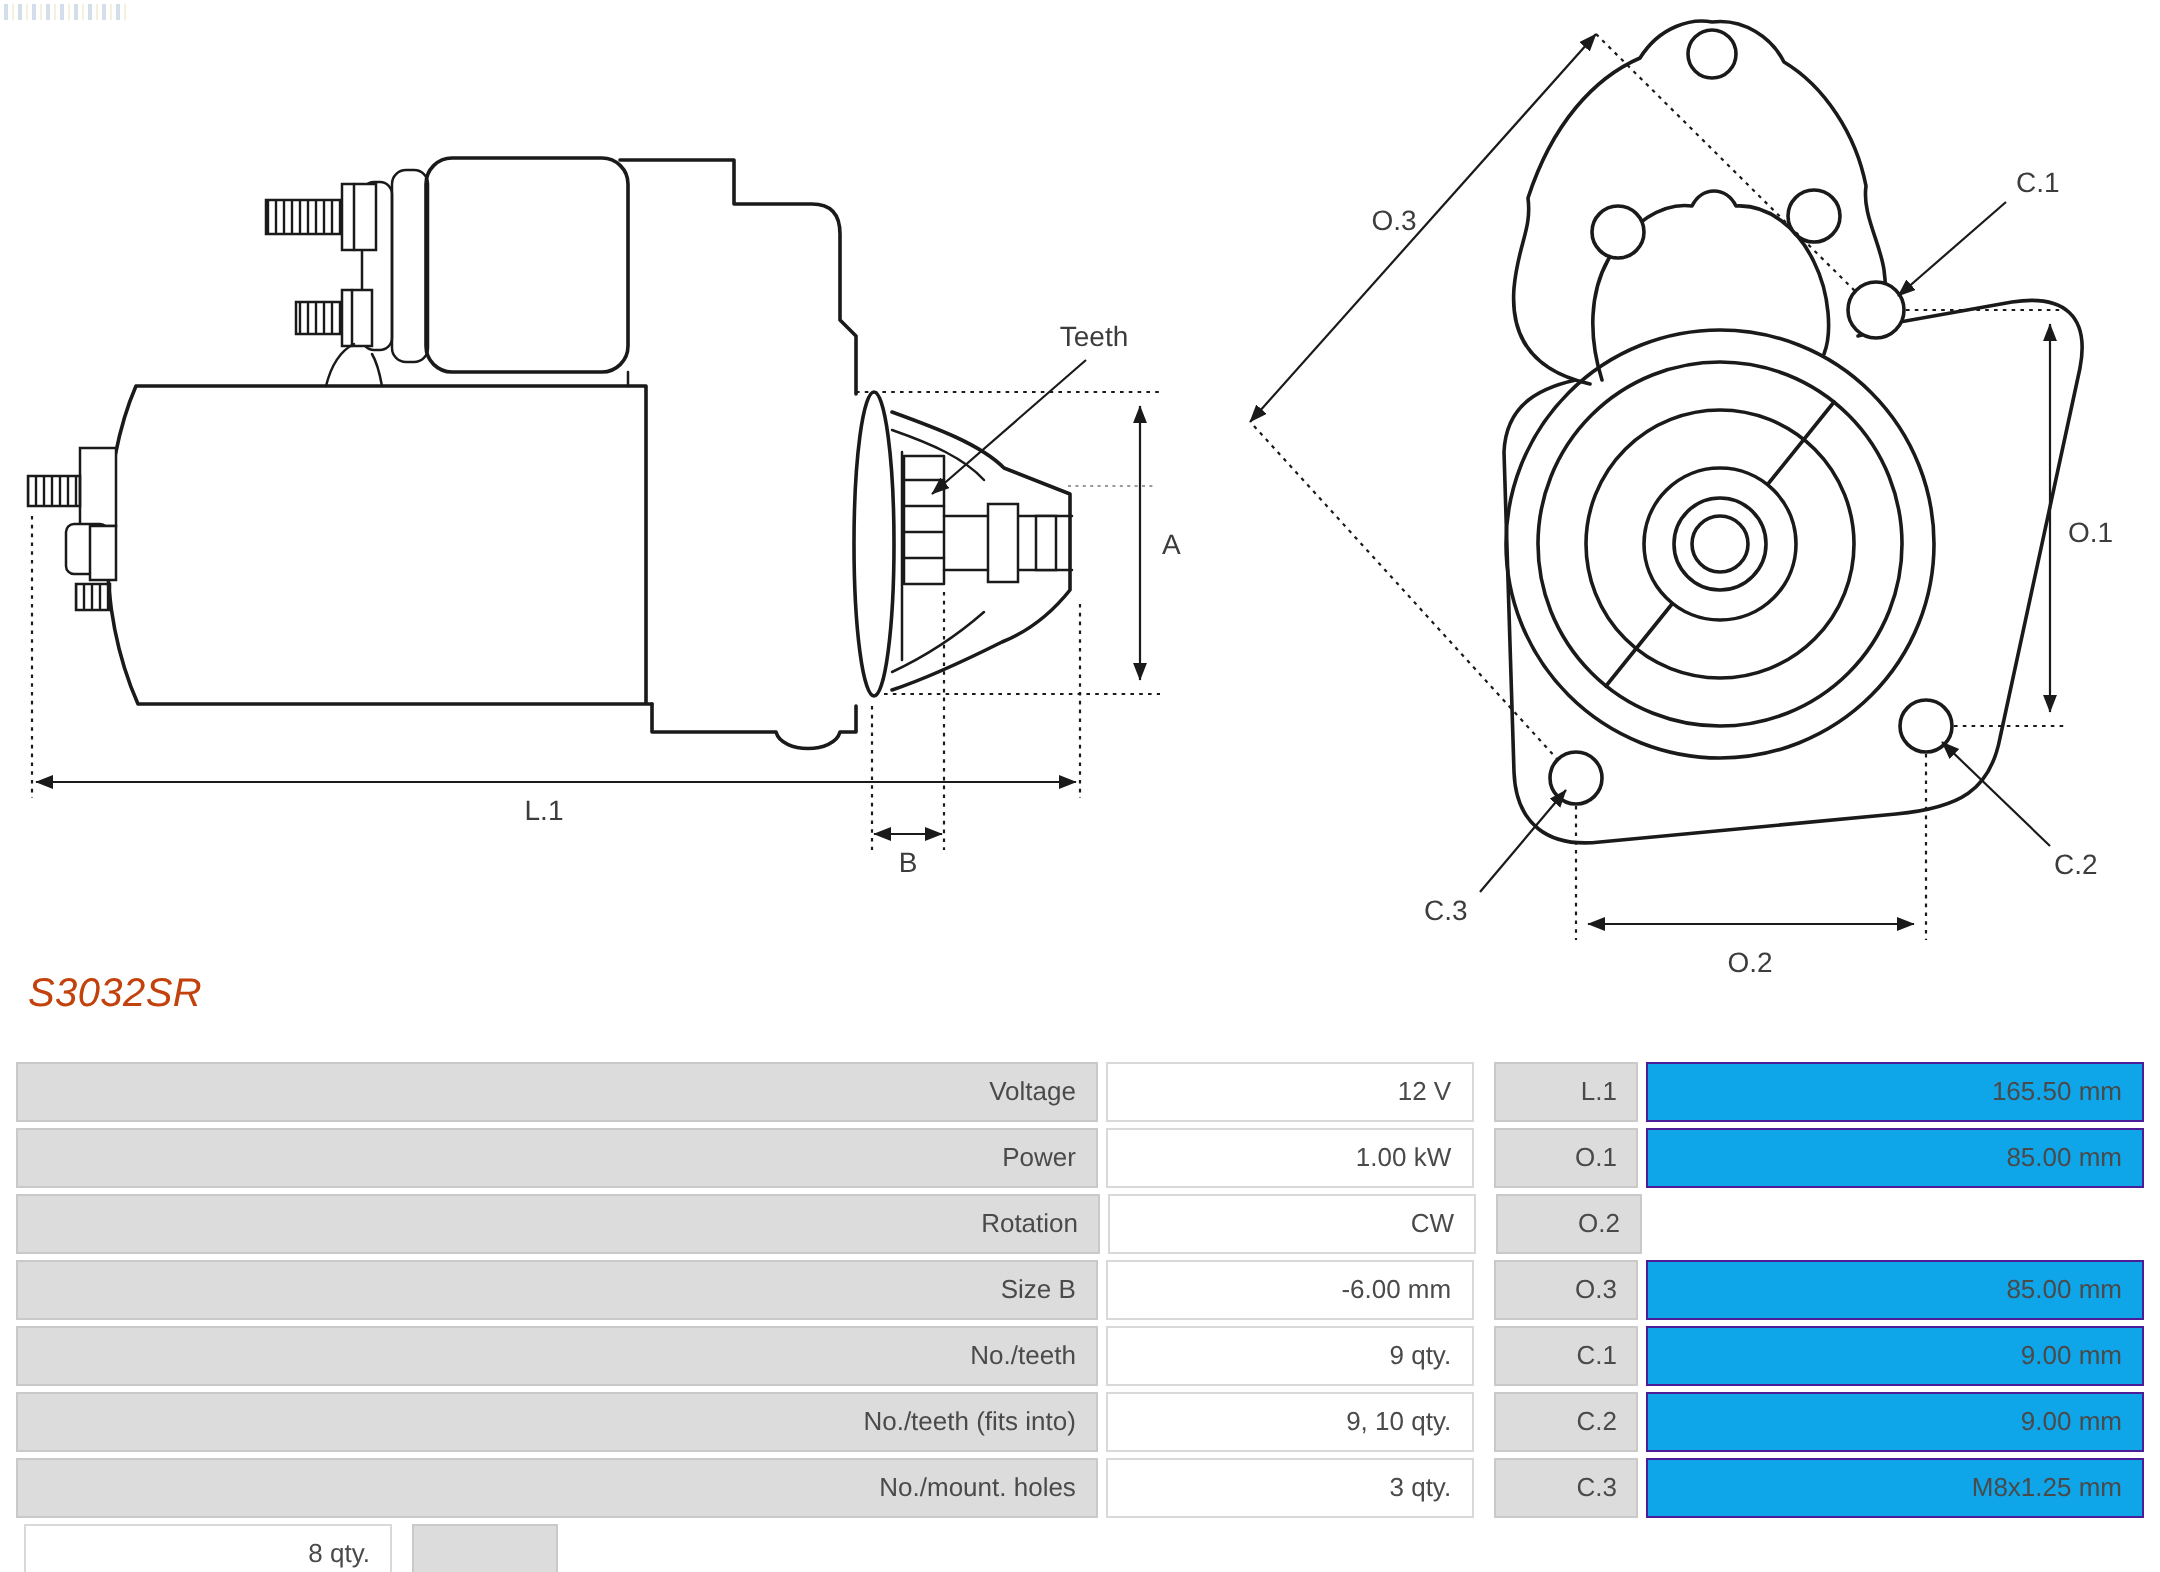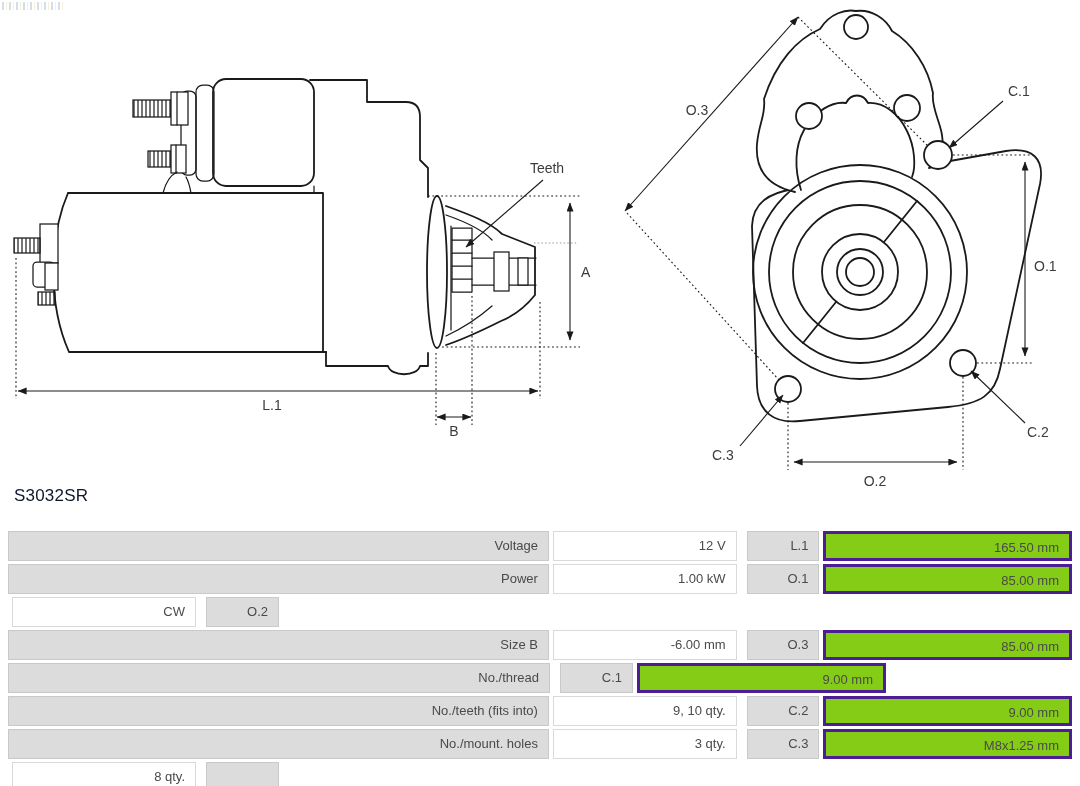--- a/index.html
+++ b/index.html
@@ -11,30 +11,30 @@
   #drawing-svg{position:absolute;left:0;top:0;}
   .ln{fill:none;stroke:#1a1a1a;stroke-width:1.8;stroke-linecap:round;stroke-linejoin:round;}
   .ln2{fill:none;stroke:#1a1a1a;stroke-width:1.25;stroke-linecap:round;stroke-linejoin:round;}
   .lnw{fill:#ffffff;stroke:#1a1a1a;stroke-width:1.8;}
   .lnw2{fill:#ffffff;stroke:#1a1a1a;stroke-width:1.25;}
   .hatched{fill:url(#hatch);stroke:#1a1a1a;stroke-width:1.25;}
   .dot{fill:none;stroke:#1a1a1a;stroke-width:1.1;stroke-dasharray:1.8 2.6;}
   .dotg{fill:none;stroke:#9a9a9a;stroke-width:1;stroke-dasharray:1.5 2.2;}
   .dim{fill:none;stroke:#1a1a1a;stroke-width:1.1;}
   .lbl{font-family:"Liberation Sans",sans-serif;font-size:14px;fill:#3c3c3c;}
-  #part-number{position:absolute;left:14px;top:486px;font-size:17px;font-weight:400;color:#0f172a;
-    letter-spacing:.2px;}
+  #part-number{position:absolute;left:14px;top:486px;font-size:20px;font-weight:400;color:#c2410c;
+    letter-spacing:.2px;font-style:italic;}
   #spec-table{position:absolute;left:8px;top:531px;width:1064px;}
   .spec-row{display:flex;height:30px;margin-bottom:3px;}
   .cell{box-sizing:border-box;height:30px;line-height:28px;font-size:13px;color:#4a4a4a;
     text-align:right;padding-right:10px;white-space:nowrap;}
   .c-label{width:542px;background:#dcdcdc;border:1px solid #c9c9c9;}
   .c-value{width:184px;background:#fff;border:1px solid #d9d9d9;margin-left:4px;text-align:right;}
   .c-code{width:73px;background:#dcdcdc;border:1px solid #c9c9c9;margin-left:10px;}
-  .c-dim{width:249px;background:#84cc16;border:3px solid #4c1d95;margin-left:4px;}
+  .c-dim{width:249px;background:#0ea5e9;border:1px solid #4c1d95;margin-left:4px;}
   .c-dim.blank{background:transparent;border:none;}
 </style>
 </head>
 <body>
 
 <div id="stage">
 
   <div id="logo-strip"></div>
 
   <svg id="drawing-svg" width="1080" height="512" viewBox="0 0 1080 512">
@@ -175,33 +175,35 @@
     </div>
 
     <div class="spec-row">
       <div class="cell c-label">Power</div>
       <div class="cell c-value">1.00 kW</div>
       <div class="cell c-code">O.1</div>
       <div class="cell c-dim">85.00 mm</div>
     </div>
 
     <div class="spec-row">
+      <div class="cell c-label">Rotation</div>
       <div class="cell c-value">CW</div>
       <div class="cell c-code">O.2</div>
     </div>
 
     <div class="spec-row">
       <div class="cell c-label">Size B</div>
       <div class="cell c-value">-6.00 mm</div>
       <div class="cell c-code">O.3</div>
       <div class="cell c-dim">85.00 mm</div>
     </div>
 
     <div class="spec-row">
-      <div class="cell c-label">No./thread</div>
+      <div class="cell c-label">No./teeth</div>
+      <div class="cell c-value">9 qty.</div>
       <div class="cell c-code">C.1</div>
       <div class="cell c-dim">9.00 mm</div>
     </div>
 
     <div class="spec-row">
       <div class="cell c-label">No./teeth (fits into)</div>
       <div class="cell c-value">9, 10 qty.</div>
       <div class="cell c-code">C.2</div>
       <div class="cell c-dim">9.00 mm</div>
     </div>

